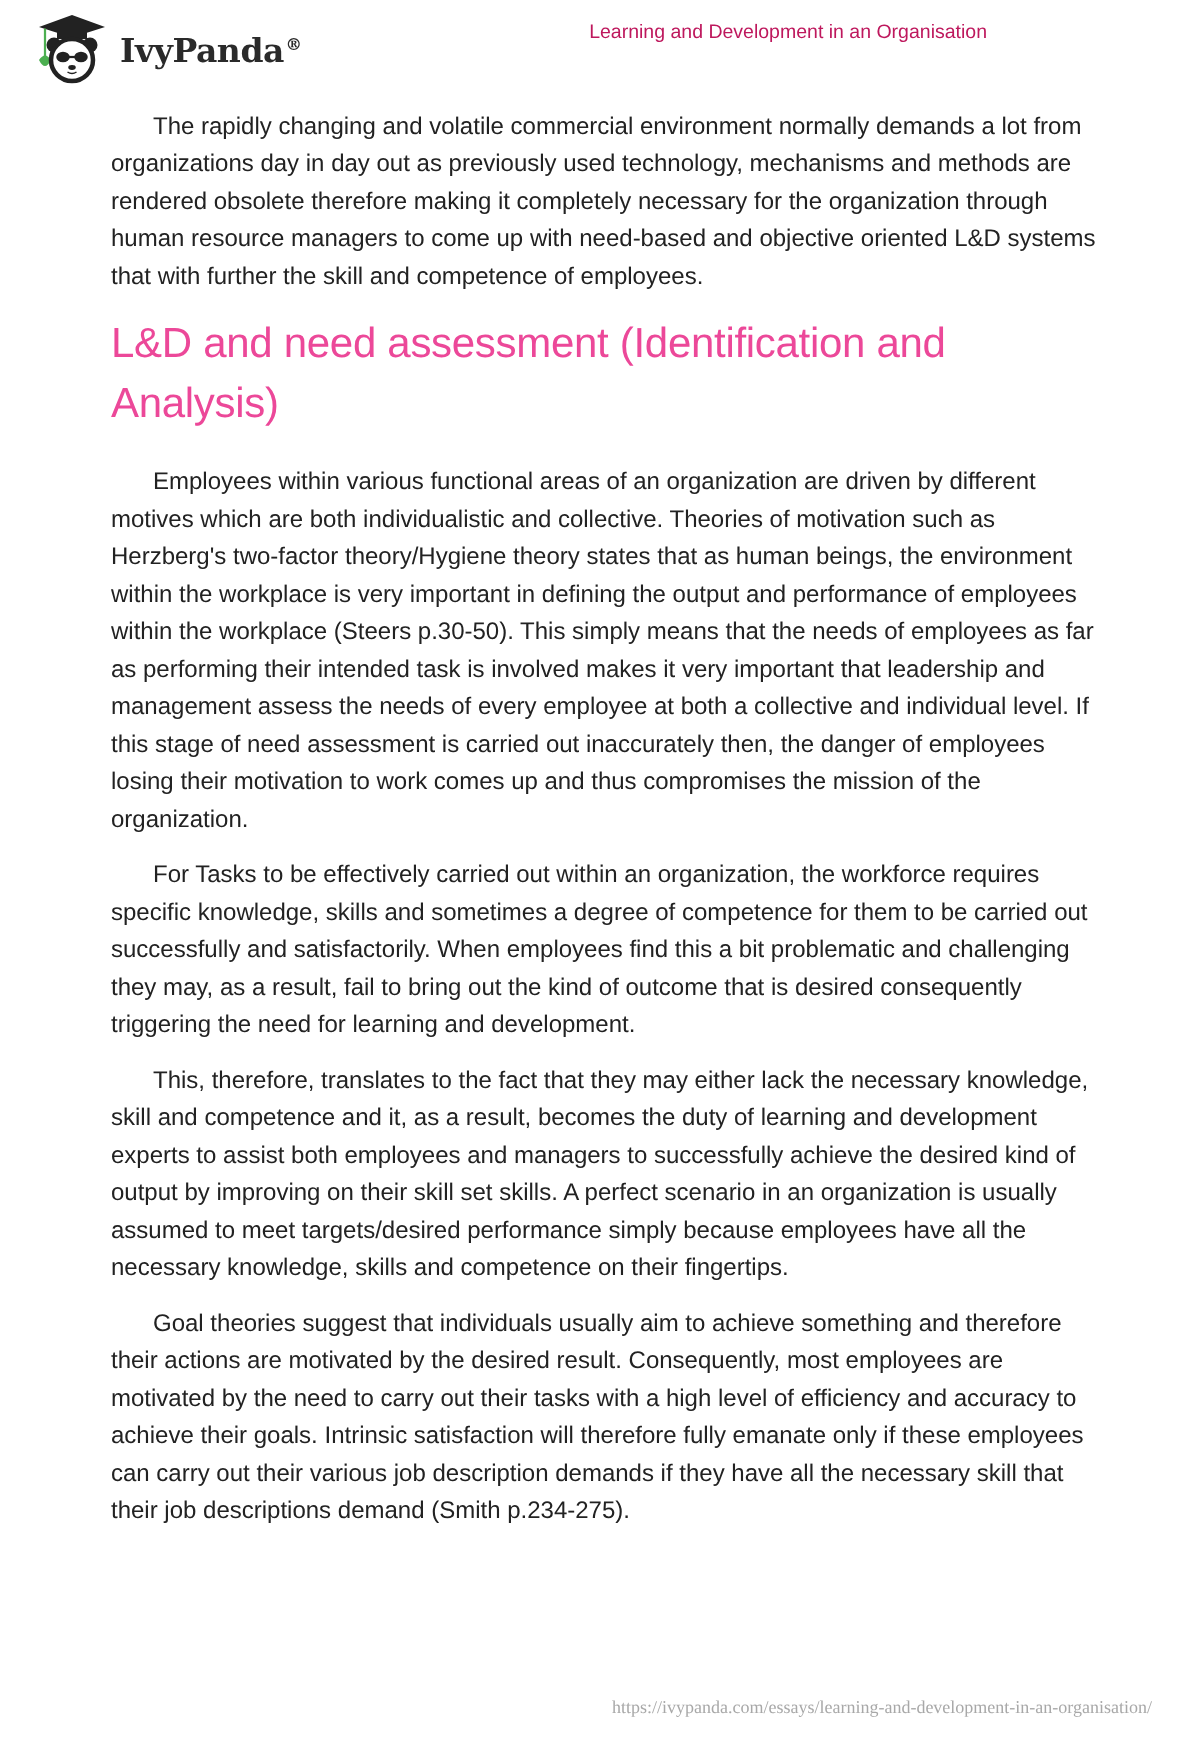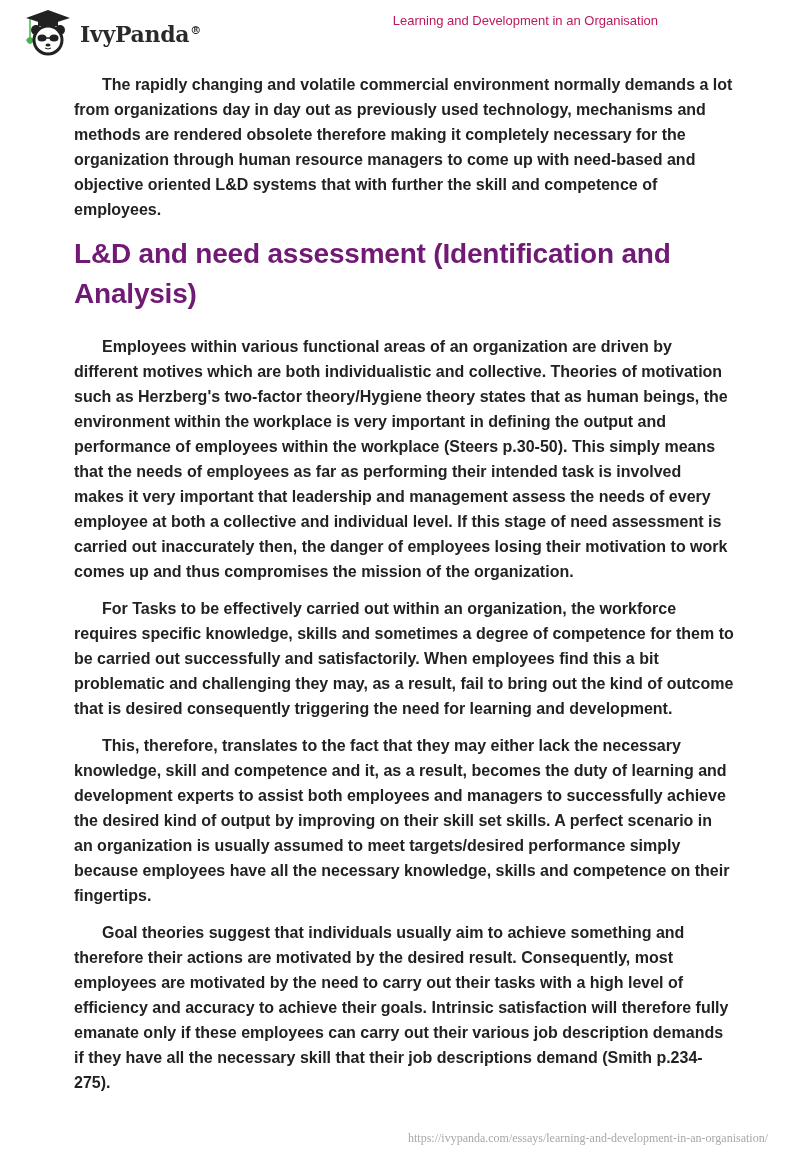--- a/index.html
+++ b/index.html
@@ -60,27 +60,26 @@
     left: 74px;
     top: 72px;
     width: 660px;
   }
   .para {
     font-size: 16px;
     line-height: 25px;
     margin: 0 0 12px 0;
     text-indent: 28px;
     color: #222222;
-    font-weight: bold;
   }
   .heading {
     font-size: 28px;
     line-height: 40px;
-    font-weight: bold;
-    color: #701a75;
+    font-weight: normal;
+    color: #ec4899;
     margin: 12px 0 20px 0;
     letter-spacing: -0.2px;
   }
   .footer-url {
     position: absolute;
     right: 32px;
     top: 1131px;
     font-size: 12px;
     color: #a8a8a8;
     font-family: Liberation Serif, serif;

